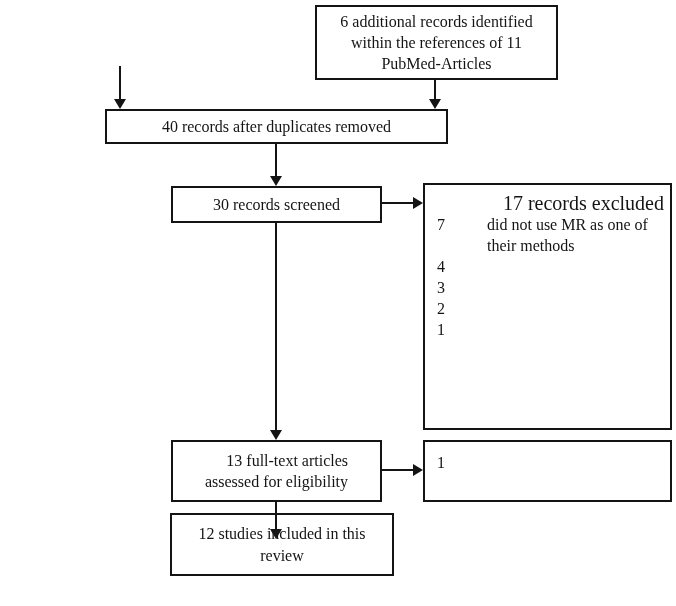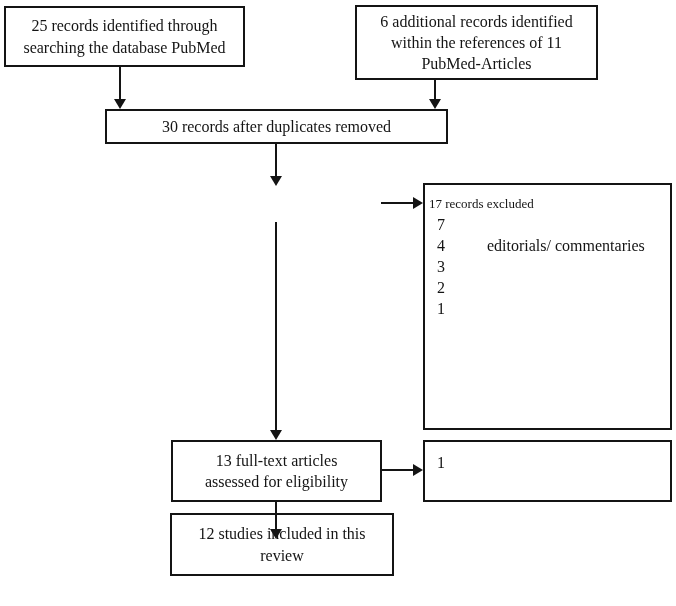--- a/index.html
+++ b/index.html
@@ -21,33 +21,33 @@
     align-items:center;
     justify-content:center;
     text-align:center;
     font-size:16px;
     line-height:1.32;
   }
   .pre { white-space:pre-line; }
 
   
   #b-pubmed     { left:4px;   top:6px;   width:241px; height:61px; }
-  #b-additional { left:315px; top:5px;   width:243px; height:75px;margin-left:40px; }
+  #b-additional { left:315px; top:5px;   width:243px; height:75px; }
   #b-duplicates { left:105px; top:109px; width:343px; height:35px; }
   #b-screened   { left:171px; top:186px; width:211px; height:37px; }
-  #b-fulltext   { left:171px; top:440px; width:211px; height:62px; }
+  #b-fulltext   { left:171px; top:440px; width:211px; height:62px;text-align:right; }
   #b-included   { left:170px; top:513px; width:224px; height:63px; }
 
   
   #b-excluded   { left:423px; top:183px; width:249px; height:247px;
                   display:block; text-align:left; padding:8px 6px 0 4px; }
   #b-excluded2  { left:423px; top:440px; width:249px; height:62px;
                   display:block; text-align:left; padding:10px 6px 0 4px; }
 
-  .ex-title  { text-align:left; font-size:13px; line-height:21px; }
+  .ex-title  { text-align:right; font-size:20px; line-height:21px; }
   .ex-row    { display:flex; align-items:flex-start; font-size:16px; line-height:21px; }
   .ex-count  { flex:0 0 58px; padding-left:8px; }
   .ex-reason { flex:1; white-space:pre-line; }
 
   
   .stem { position:absolute; background:#141414; }
   .head-down {
     position:absolute; width:0; height:0;
     border-left:6px solid transparent;
     border-right:6px solid transparent;
@@ -73,43 +73,43 @@
   #s6 { left:381px; top:469px; width:33px; height:2px;  }
   #h6 { left:413px; top:464px; }
   #s7 { left:275px; top:501px; width:2px;  height:29px; }
   #h7 { left:270px; top:529px; }
 </style>
 </head>
 <body>
 
 <div class="canvas">
 
-  <div class="box" id="b-pubmed">
-    <span class="pre">25 records identified through
-searching the database PubMed</span>
-  </div>
   <div class="box" id="b-additional">
     <span class="pre">6 additional records identified
 within the references of 11
 PubMed-Articles</span>
   </div>
 
   <div class="box" id="b-duplicates">
-    <span class="pre">30 records after duplicates removed</span>
+    <span class="pre">40 records after duplicates removed</span>
   </div>
 
+  <div class="box" id="b-screened">
+    <span class="pre">30 records screened</span>
+  </div>
 
   <div class="box" id="b-excluded">
     <div class="ex-title">17 records excluded</div>
     <div class="ex-row">
       <span class="ex-count">7</span>
+      <span class="ex-reason">did not use MR as one of
+their methods</span>
     </div>
     <div class="ex-row">
       <span class="ex-count">4</span>
-      <span class="ex-reason">editorials/ commentaries</span>
     </div>
     <div class="ex-row">
       <span class="ex-count">3</span>
     </div>
     <div class="ex-row">
       <span class="ex-count">2</span>
     </div>
     <div class="ex-row">
       <span class="ex-count">1</span>
     </div>

